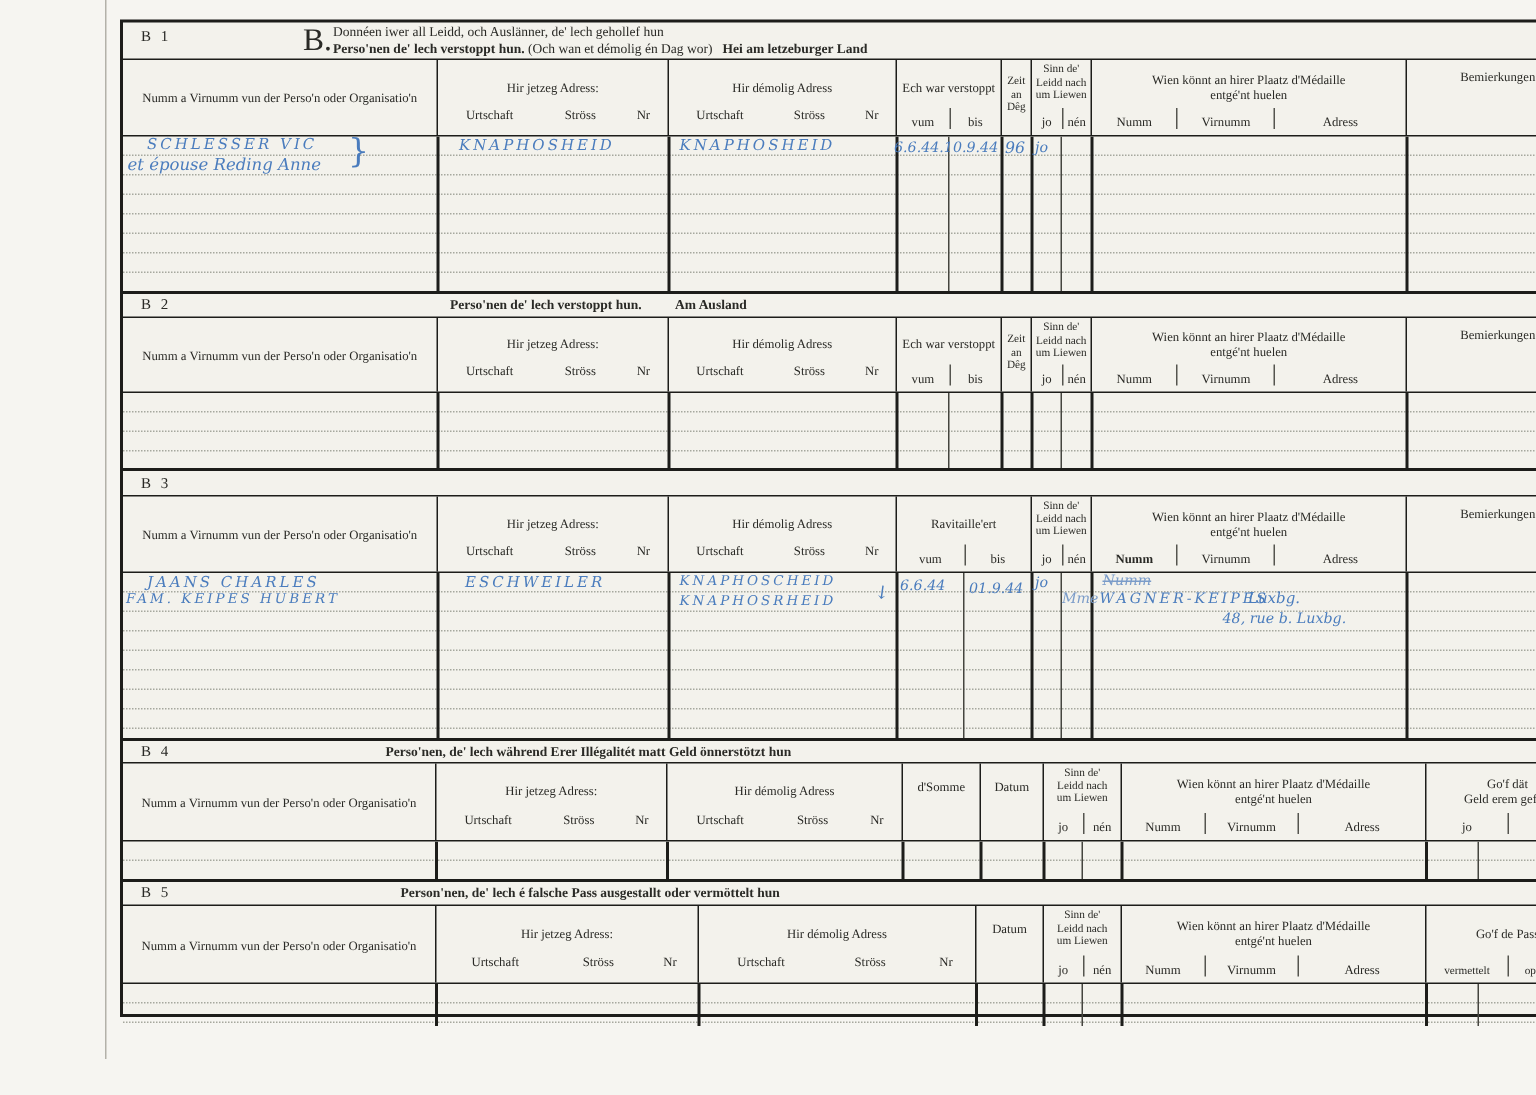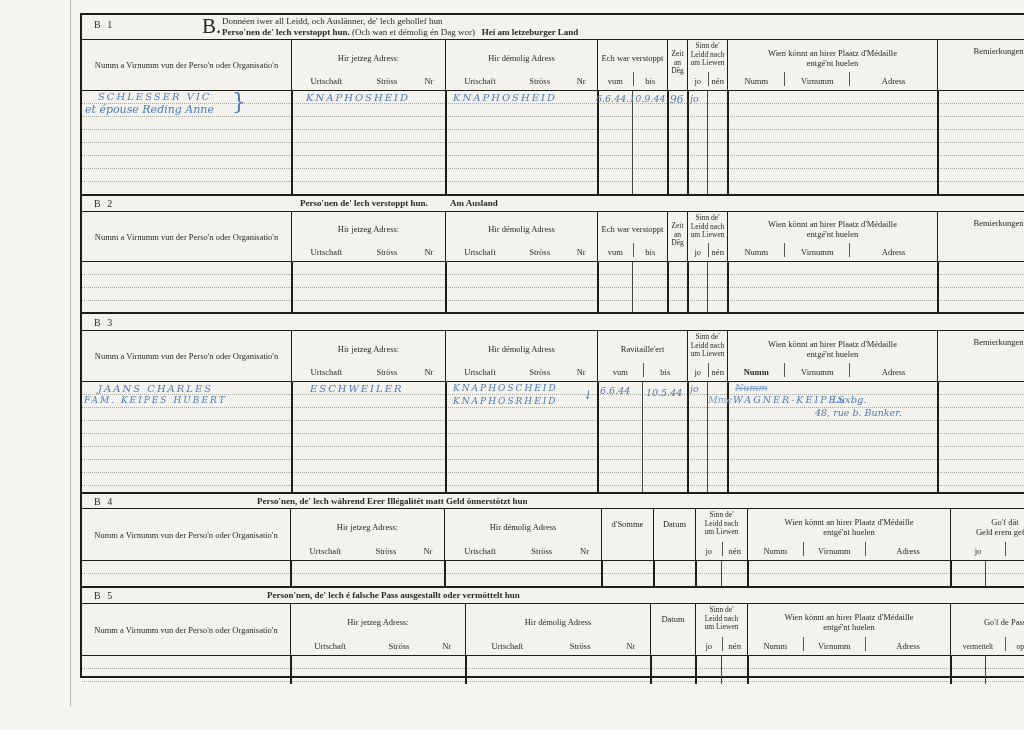--- a/index.html
+++ b/index.html
@@ -29,21 +29,21 @@
   .hdr {
     display:grid; width:100%;
     border-top:1.5px solid #1d1d1a; border-bottom:1.5px solid #1d1d1a;
     background:#f3f2ec;
   }
   .hcell { border-left:1.5px solid #1d1d1a; position:relative; font-size:8.5px; overflow:hidden; }
   .hcell:first-child { border-left:none; }
   .namecell { display:flex; align-items:center; justify-content:center; text-align:center; padding:0 6px; }
   .group { display:flex; flex-direction:column; }
   .gtop { flex:1; display:flex; flex-direction:column; align-items:center; justify-content:center; text-align:left; line-height:10px; padding-top:3px;font-family:Liberation Serif, serif; }
-  .gsub { display:flex; align-items:flex-end; padding-bottom:4px; height:18px; }
+  .gsub { display:flex; padding-bottom:4px; height:18px; }
   .gsub > span { text-align:center; line-height:9px; }
   .gsub.divided > span + span { border-left:1px solid #55554f; }
   .gsub.divided > span { height:14px; display:flex; align-items:flex-end; justify-content:center; }
   .stack3 { font-size:7.5px; line-height:8.5px; text-align:center; padding-top:2px; }
   .toplabel { text-align:center; padding-top:6px; }
   .body { position:relative; overflow:hidden; }
   .drow { height:13px; border-bottom:1px dotted #a6a89e; }
   .vline { position:absolute; top:0; bottom:0; width:1.5px; background:#1d1d1a; }
   .vline.thin { width:1px; background:#45453f; }
   .hw { position:absolute; color:#4a7cbd; white-space:nowrap; font-family:"DejaVu Serif", serif; }
@@ -303,27 +303,27 @@
       <div class="vline thin" style="left:625px;"></div>
       <div class="vline" style="left:645px;"></div>
       <div class="vline" style="left:855px;"></div>
       <span class="hw hw-caps" style="left:16px; top:1px;">JAANS  CHARLES</span>
       <span class="hw hw-caps" style="left:2px; top:13px; font-size:9px;">FAM. KEIPES HUBERT</span>
       <span class="hw hw-caps" style="left:228px; top:1px;">ESCHWEILER</span>
       <span class="hw hw-caps" style="left:371px; top:1px; font-size:9px;">KNAPHOSCHEID</span>
       <span class="hw hw-caps" style="left:371px; top:14px; font-size:9px;">KNAPHOSRHEID</span>
       <span class="hw arrow-down" style="left:501px; top:6px;">↓</span>
       <span class="hw hw-small" style="left:518px; top:3px;">6.6.44</span>
-      <span class="hw hw-small" style="left:564px; top:5px;">10.5.44</span>
+      <span class="hw hw-small" style="left:564px; top:5px;">01.9.44</span>
       <span class="hw hw-small" style="left:608px; top:1px;">jo</span>
       <span class="hw hw-small hw-light" style="left:626px; top:12px;">Mme</span>
       <span class="hw hw-small hw-light hw-strike" style="left:653px; top:0px;">Numm</span>
       <span class="hw hw-caps" style="left:651px; top:12px; font-size:9.5px;">WAGNER-KEIPES</span>
       <span class="hw hw-cursive" style="left:750px; top:12px; font-size:10px;">Luxbg.</span>
-      <span class="hw hw-cursive" style="left:733px; top:25px; font-size:9.5px;">48, rue b. Bunker.</span>
+      <span class="hw hw-cursive" style="left:733px; top:25px; font-size:9.5px;">48, rue b. Luxbg.</span>
     </div>
   </div>
 
   <div class="section">
     <div class="sec-title" style="height:14px;">
       <span class="sec-id" style="top:2px;">B 4</span>
       <span class="title-text b" style="left:175px; top:2px;">Perso'nen, de' lech während Erer Illégalitét matt  Geld önnerstötzt hun</span>
     </div>
     <div class="hdr" style="grid-template-columns:208px 154px 157px 52px 42px 52px 203px 1fr; height:53px;">
       <div class="hcell namecell">Numm a Virnumm vun der Perso'n oder Organisatio'n</div>

